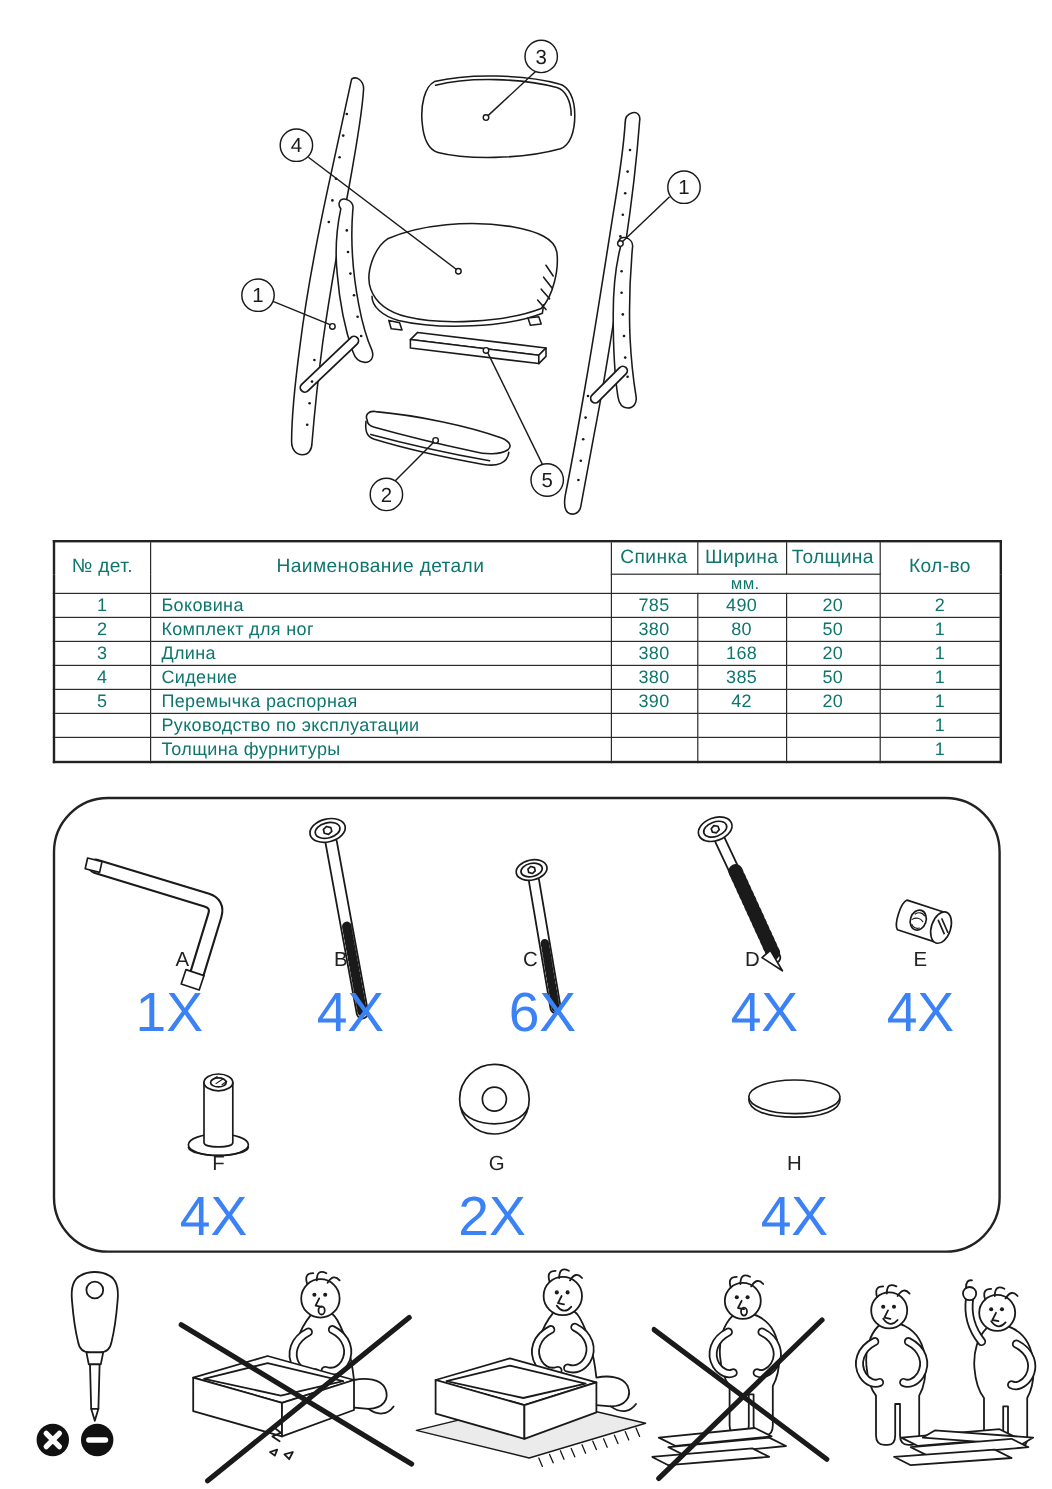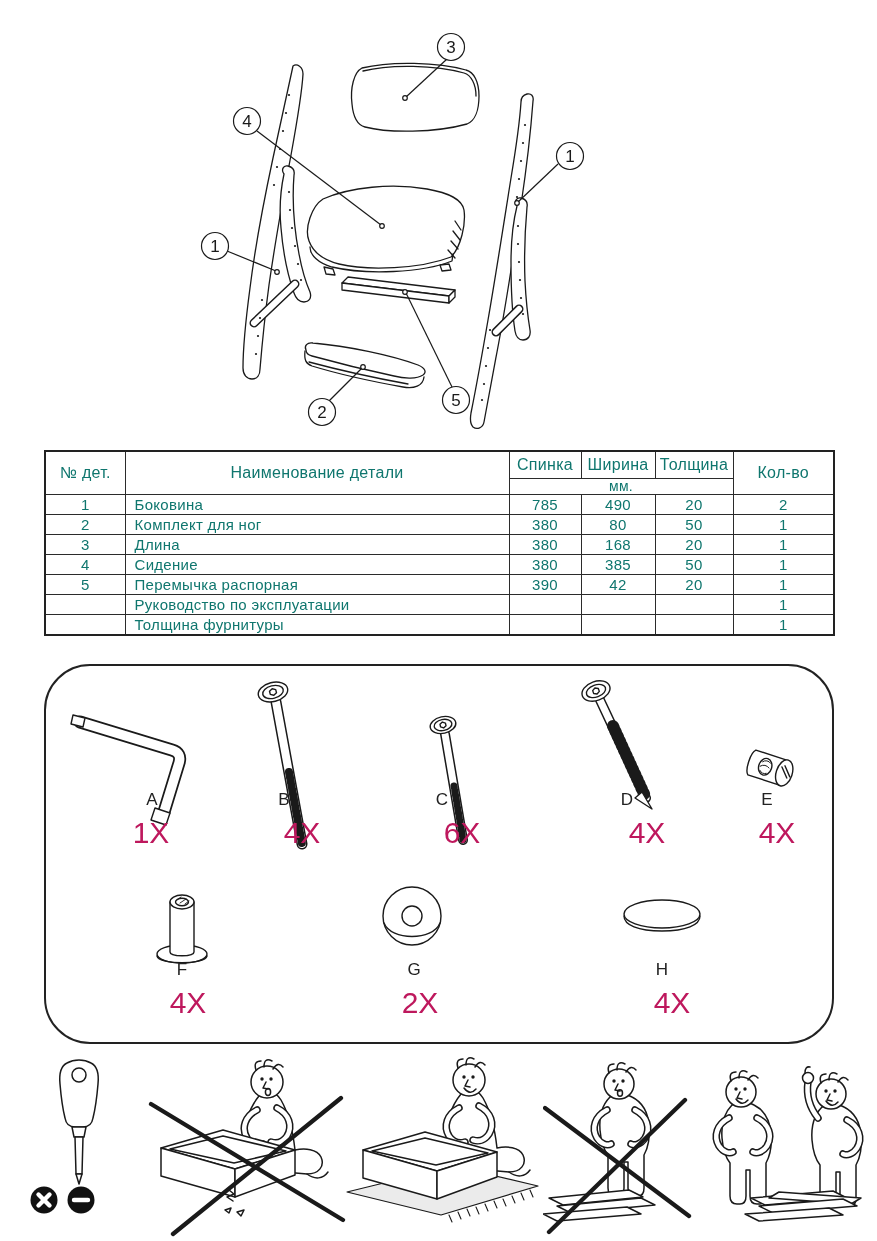--- a/index.html
+++ b/index.html
@@ -11,21 +11,21 @@
     table-layout:fixed;font-size:15px;color:#0f766e;letter-spacing:.3px;border:2px solid #222;}
   .parts td{border:1.3px solid #2b2b2b;text-align:center;padding:0 3px;height:19px;
     line-height:1.05;white-space:nowrap;overflow:hidden;font-weight:400;}
   .parts td.nm{text-align:left;padding-left:9px;margin-top:26px;}
   .parts tr.h1 td{height:26px;font-size:16px;}
   .parts tr.h2 td{height:15px;font-size:14px;}
   
   .hwpanel{position:absolute;left:44px;top:664px;width:790px;height:380px;
     border:2px solid #222;border-radius:46px;box-sizing:border-box;}
   .hw-label{position:absolute;transform:translateX(-50%);font-size:17px;color:#222;}
-  .hw-count{position:absolute;transform:translateX(-50%);font-size:30px;color:#be185d;margin-left:10px;}
+  .hw-count{position:absolute;transform:translateX(-50%);font-size:46px;color:#3b82f6;}
 </style>
 </head>
 <body>
 
 <div class="page">
 
   <svg class="chair" style="left:0;top:0" width="877" height="445" viewBox="0 0 877 445">
     <g fill="#fff" stroke="#1a1a1a" stroke-width="1.3" stroke-linejoin="round" stroke-linecap="round">
 
       <g>

